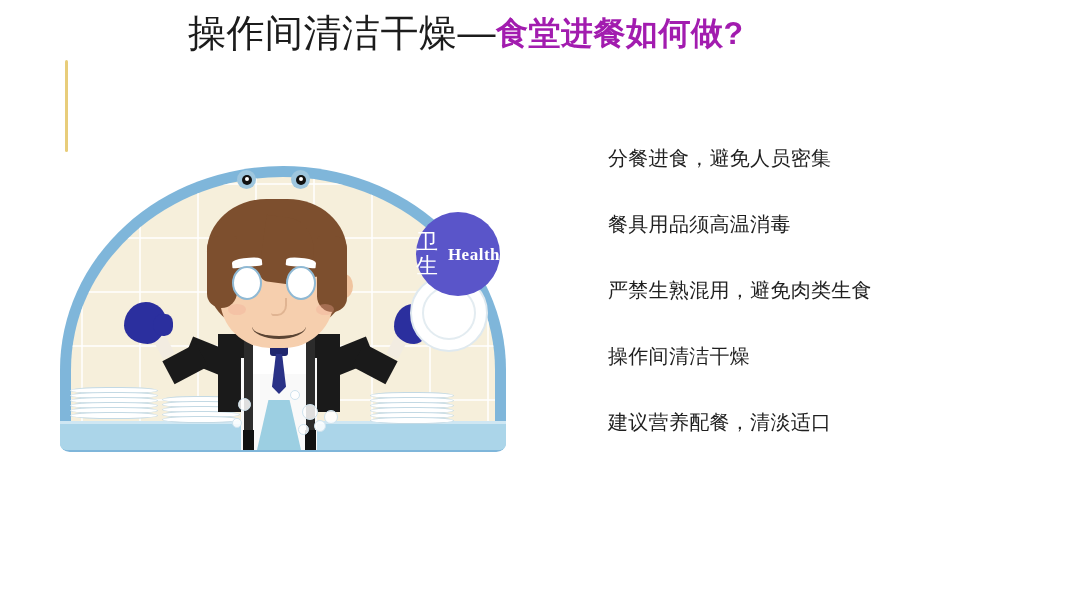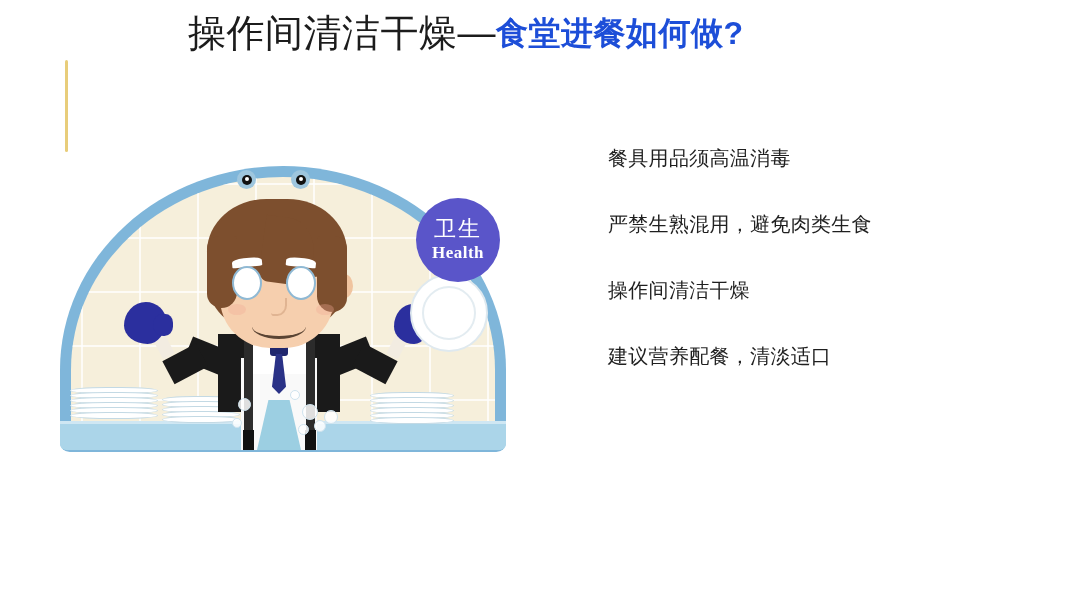--- a/index.html
+++ b/index.html
@@ -30,21 +30,21 @@
     line-height: 1;
   }
   .title-main {
     font-size: 38px;
     color: #1c1c1c;
     letter-spacing: 0.5px;
     font-weight: 400;
   }
   .title-accent {
     font-size: 32px;
-    color: #1d4ed8;
+    color: #a21caf;
     font-weight: 700;
     letter-spacing: 0.5px;
     vertical-align: 2px;
   }
 
   
   .gold-rule {
     position: absolute;
     left: 65px;
     top: 60px;
@@ -428,26 +428,26 @@
   .bubble {
     position: absolute;
     background: rgba(255,255,255,0.85);
     border: 1px solid #cfe3ee;
     border-radius: 50%;
   }
 
   
   .badge {
     position: absolute;
-    left: 364px; top: 36px;
+    left: 364px; top: 50px;
     width: 84px; height: 84px;
     border-radius: 50%;
     background: #5a55c9;
     display: flex;
-    flex-direction: column;
+    flex-direction: row;
     align-items: center;
     justify-content: center;
     color: #ffffff;
   }
   .badge-cn {
     font-size: 22px;
     letter-spacing: 2px;
     line-height: 1.1;
     font-weight: 400;
   }
@@ -587,19 +587,20 @@
 
       <div class="badge">
         <span class="badge-cn">卫生</span>
         <span class="badge-en">Health</span>
       </div>
 
     </div>
   </div>
 
   <div class="points">
+    <div class="point">分餐进食，避免人员密集</div>
     <div class="point">餐具用品须高温消毒</div>
     <div class="point">严禁生熟混用，避免肉类生食</div>
     <div class="point">操作间清洁干燥</div>
     <div class="point">建议营养配餐，清淡适口</div>
   </div>
 
 </div>
 
 </body></html>

